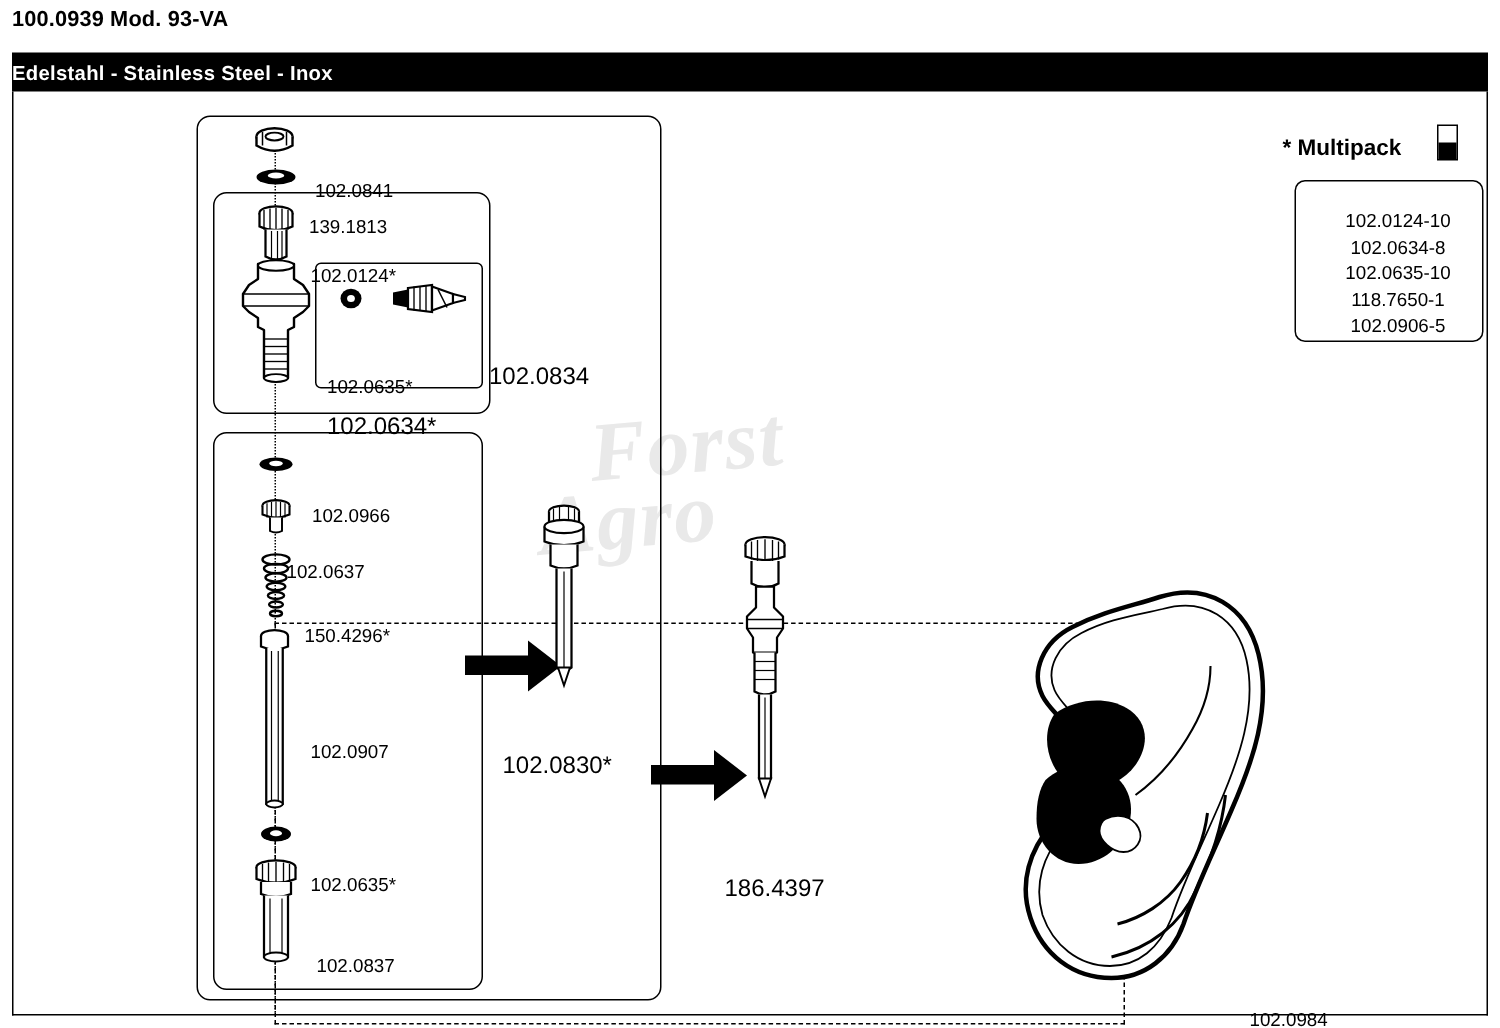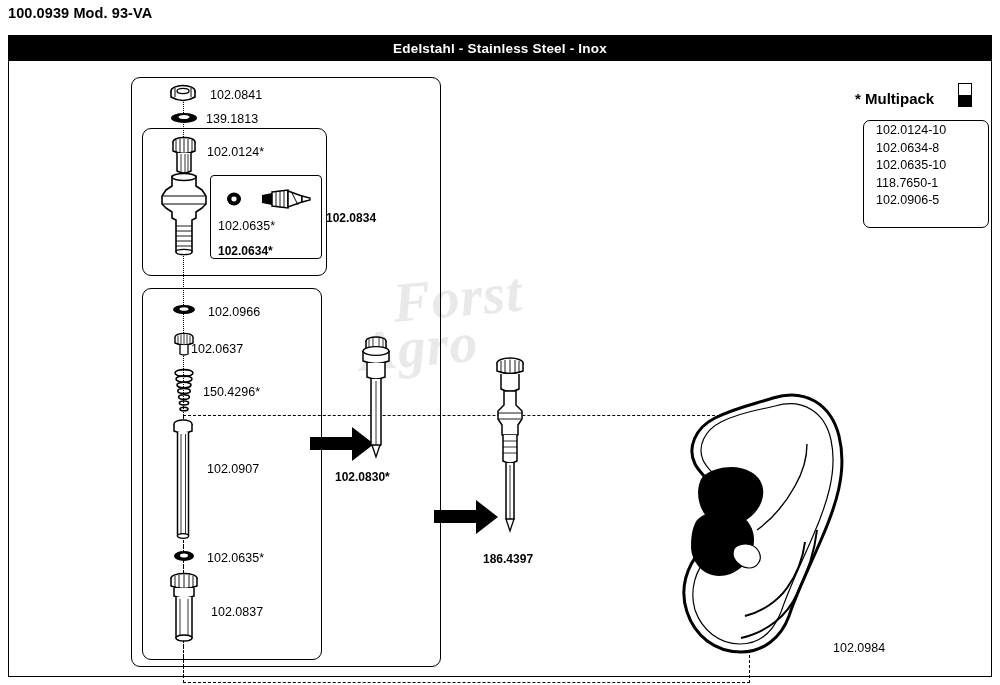--- a/index.html
+++ b/index.html
@@ -15,21 +15,21 @@
 
   #doc-title{
     position:absolute;left:8px;top:5px;
     font-size:14.5px;font-weight:bold;letter-spacing:0.1px;
   }
 
   
   #header-bar{
     position:absolute;left:8px;top:35px;width:984px;height:26px;
     background:#000;color:#fff;
-    display:flex;align-items:center;justify-content:center;
+    display:flex;align-items:center;justify-content:flex-start;
     font-size:13.5px;font-weight:bold;letter-spacing:.2px;
   }
 
   
   #diagram-frame{
     position:absolute;left:8px;top:61px;width:984px;height:616px;
     border:1px solid #000;border-top:none;
     box-sizing:border-box;
   }
 
@@ -52,41 +52,42 @@
   #multipack-icon{
     position:absolute;left:958px;top:83px;width:14px;height:24px;
     border:1.6px solid #000;box-sizing:border-box;background:#fff;
   }
   #multipack-icon::after{
     content:"";position:absolute;left:0;top:11px;width:100%;height:11px;background:#000;
   }
   #multipack-box{
     position:absolute;left:863px;top:120px;width:126px;height:108px;
     border:1.4px solid #000;border-radius:7px;box-sizing:border-box;
-    padding:1px 0 0 12px;
+    padding:18px 0 0 12px;
     background:#fff;
+    text-align:center;
   }
   #multipack-box .mp-line{font-size:12.5px;line-height:17.5px;}
 
   
   .roundbox{position:absolute;border:1.3px solid #000;border-radius:9px;box-sizing:border-box;background:transparent;}
   #group-outer{left:131px;top:77px;width:310px;height:590px;}
   #group-top{left:142px;top:128px;width:185px;height:148px;}
   #group-bottom{left:142px;top:288px;width:180px;height:372px;}
   #inset-box{left:210px;top:175px;width:112px;height:84px;border-radius:4px;}
 
   #dashed-box{
     position:absolute;left:183px;top:415px;width:567px;height:268px;
     border:1.1px dashed #000;box-sizing:border-box;
     border-right-style:dashed;
   }
 
   
-  .lbl{position:absolute;font-size:12.5px;white-space:nowrap;}
-  .lbl.b{font-weight:bold;font-size:12px;}
+  .lbl{position:absolute;font-size:12.5px;white-space:nowrap;margin-top:32px;}
+  .lbl.b{font-weight:normal;font-size:16px;}
 
   
   .dotline{position:absolute;border-left:1.3px dotted #000;}
 
   
   .part{position:absolute;}
 
   
   .arrow{position:absolute;height:0;}
   .arrow .shaft{position:absolute;background:#000;height:13px;top:0;left:0;}

